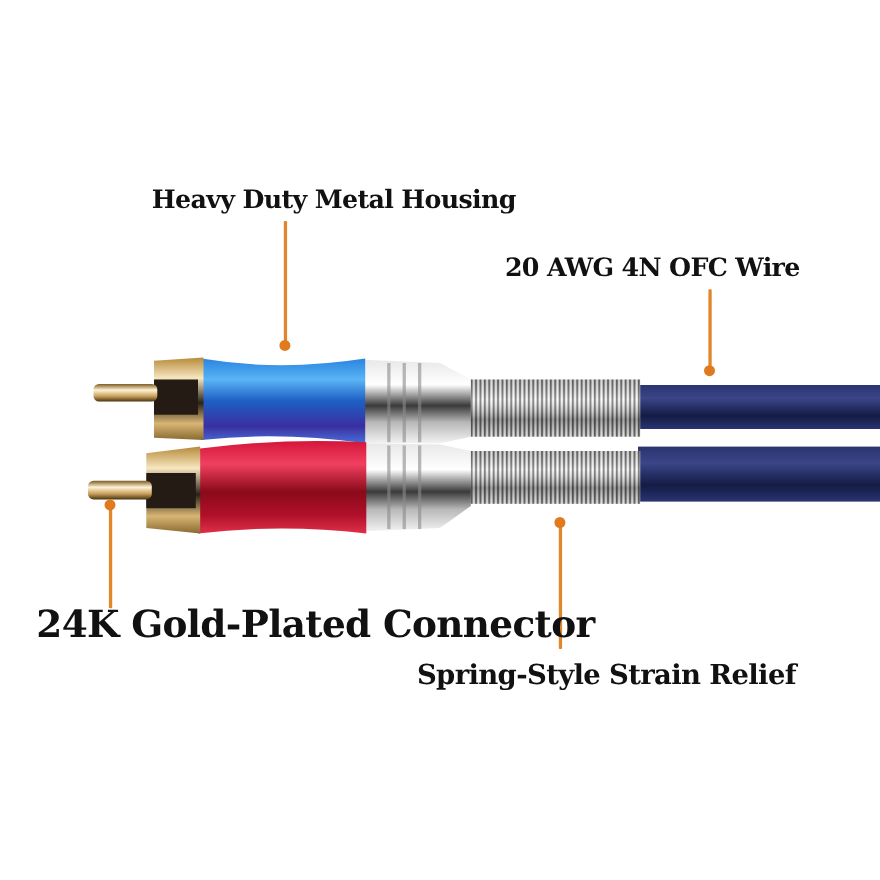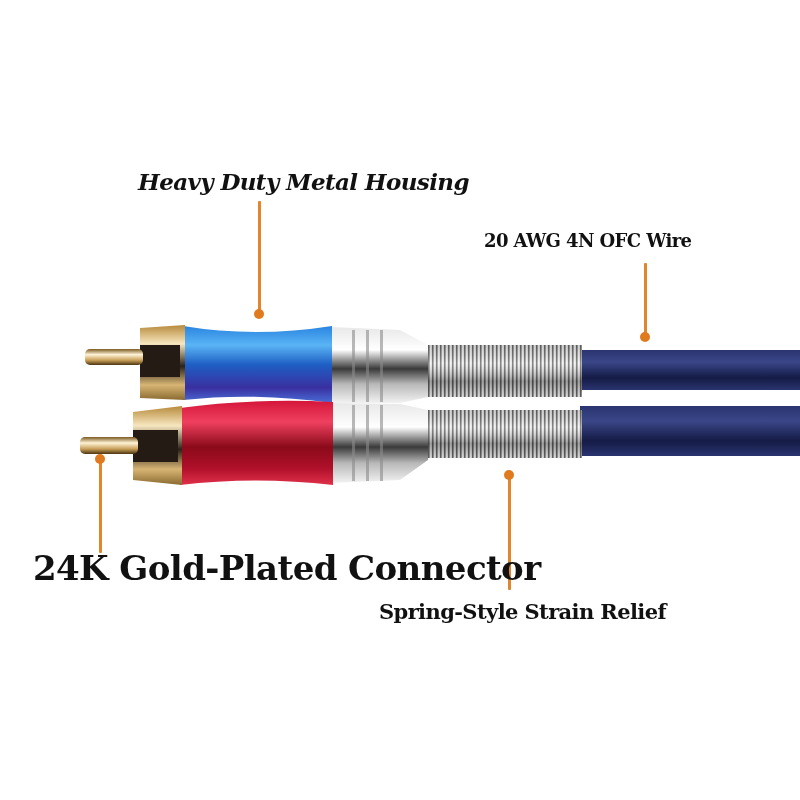--- a/index.html
+++ b/index.html
@@ -109,16 +109,16 @@
 
 <div class="leader" style="left:644px; top:263px; height:75px;"></div>
 <div class="dot" style="left:640px; top:332px;"></div>
 
 <div class="leader" style="left:99px; top:459px; height:94px;"></div>
 <div class="dot" style="left:95px; top:454px;"></div>
 
 <div class="leader" style="left:508px; top:474px; height:116px;"></div>
 <div class="dot" style="left:504px; top:470px;"></div>
 
-<div class="label" style="left:138px; top:170px; font-size:23px;font-style:italic;">Heavy Duty Metal Housing</div>
-<div class="label" style="left:484px; top:232px; font-size:18px;">20 AWG 4N OFC Wire</div>
+<div class="label" style="left:138px; top:170px; font-size:23px;">Heavy Duty Metal Housing</div>
+<div class="label" style="left:459px; top:232px; font-size:23px;">20 AWG 4N OFC Wire</div>
 <div class="label" style="left:33px; top:551px; font-size:34px;">24K Gold-Plated Connector</div>
-<div class="label" style="left:379px; top:601px; font-size:21px;">Spring-Style Strain Relief</div>
+<div class="label" style="left:379px; top:601px; font-size:25px;">Spring-Style Strain Relief</div>
 
 </body></html>

